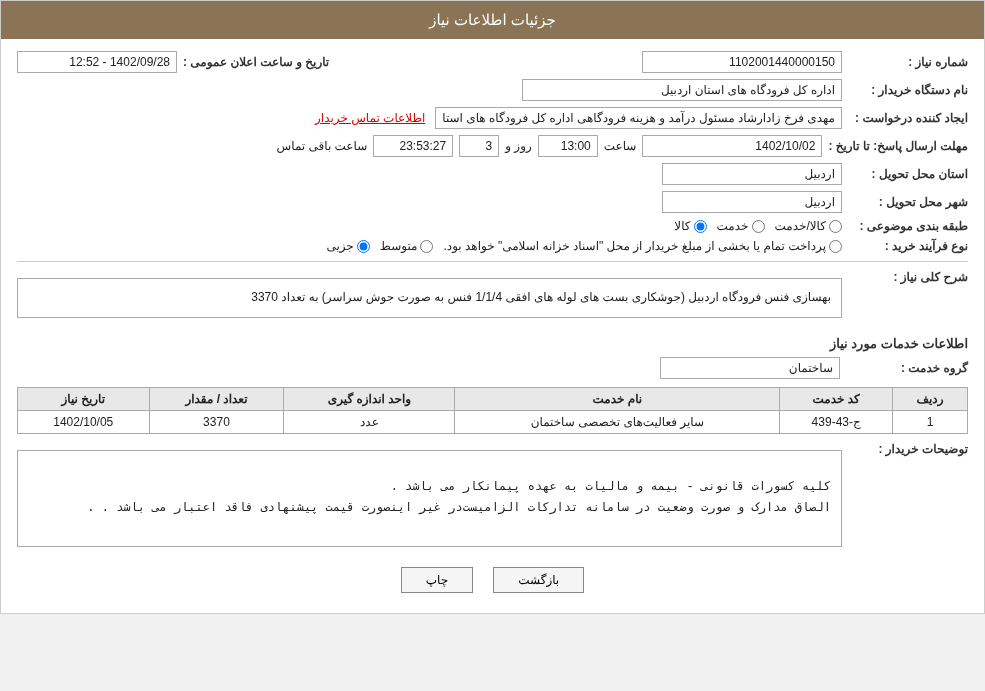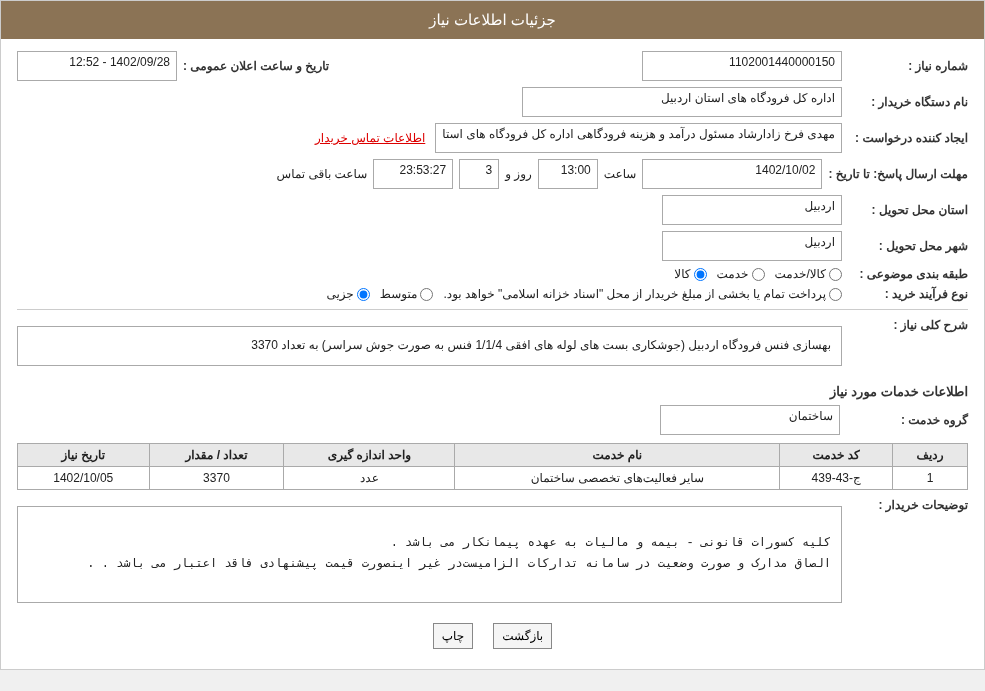--- a/index.html
+++ b/index.html
@@ -38,21 +38,21 @@
       color: #333;
       min-width: 120px;
       text-align: right;
       white-space: nowrap;
     }
     .field-box {
       border: 1px solid #aaa;
       background: #fff;
       padding: 3px 6px;
       min-width: 180px;
-      height: 30px;
+      height: 22px;
       display: inline-block;
     }
     .field-box-wide {
       min-width: 320px;
     }
     .link-blue {
       color: #d00;
       text-decoration: underline;
       cursor: pointer;
     }
@@ -114,21 +114,21 @@
       min-height: 70px;
       font-family: Liberation Mono, monospace;
     }
     .bottom-buttons {
       display: flex;
       justify-content: center;
       gap: 12px;
       margin: 12px 0 8px 0;
     }
     .btn {
-      padding: 5px 8px;
+      padding: 5px 24px;
       font-size: 12px;
       font-family: Tahoma, Arial, sans-serif;
       border: 1px solid #888;
       cursor: pointer;
       background: #f5f5f5;
     }
     .btn-back {
       background: #f5f5f5;
       margin-left: 8px;
     }

